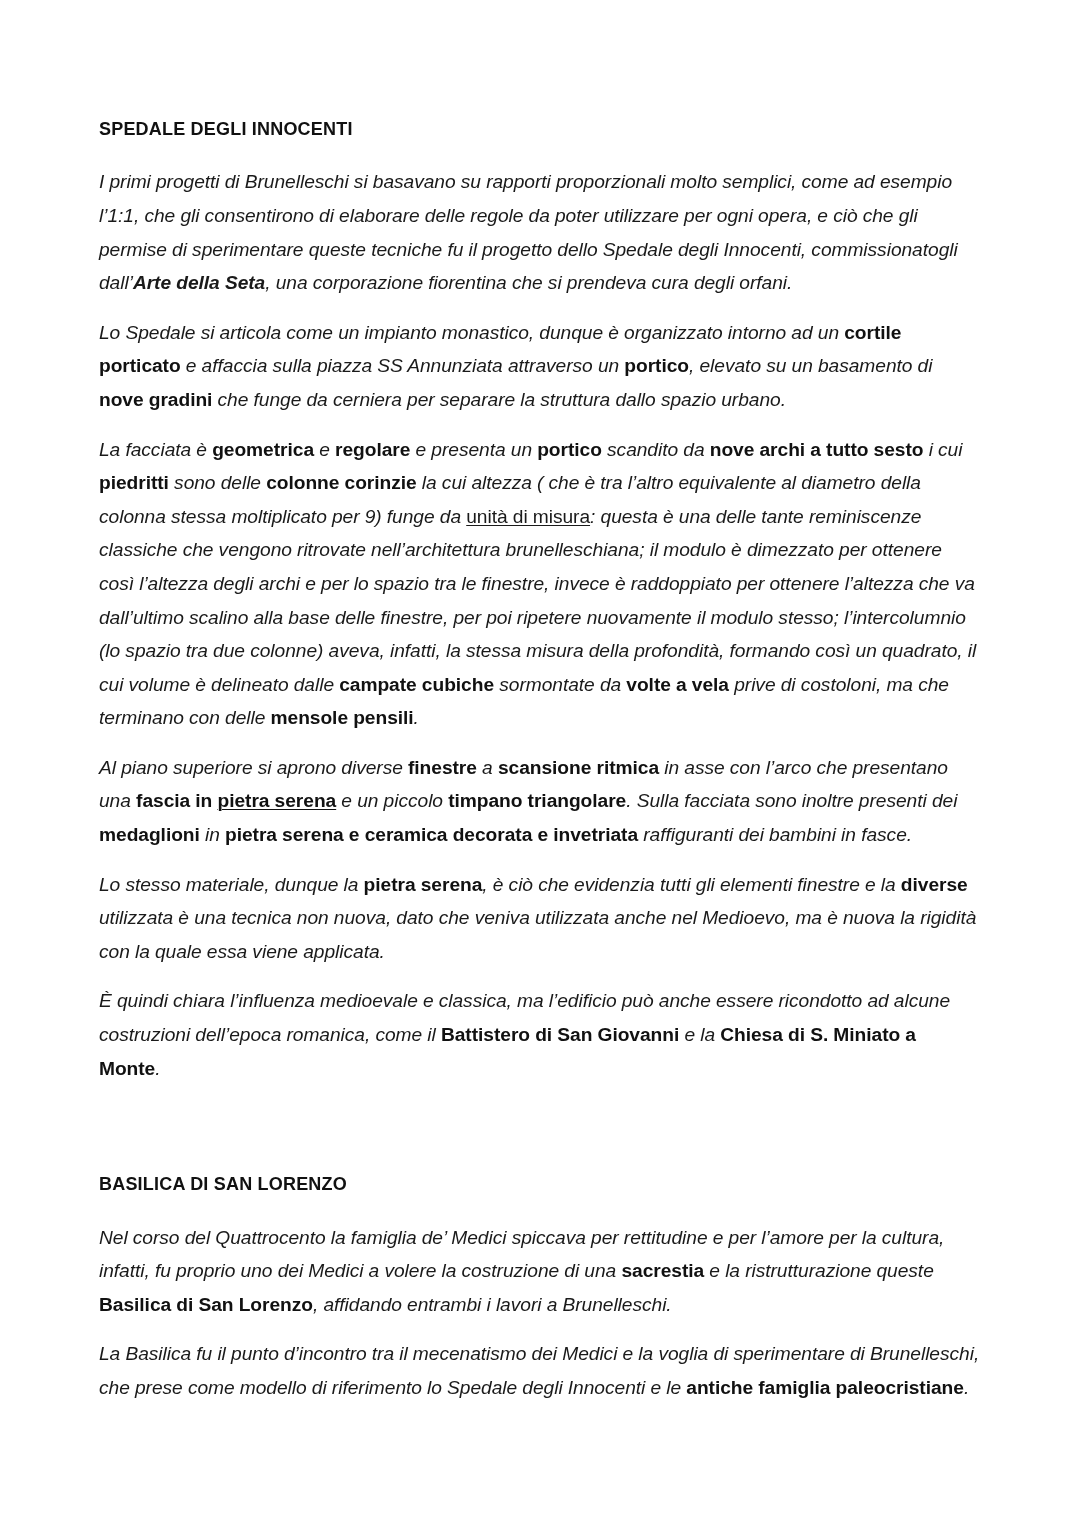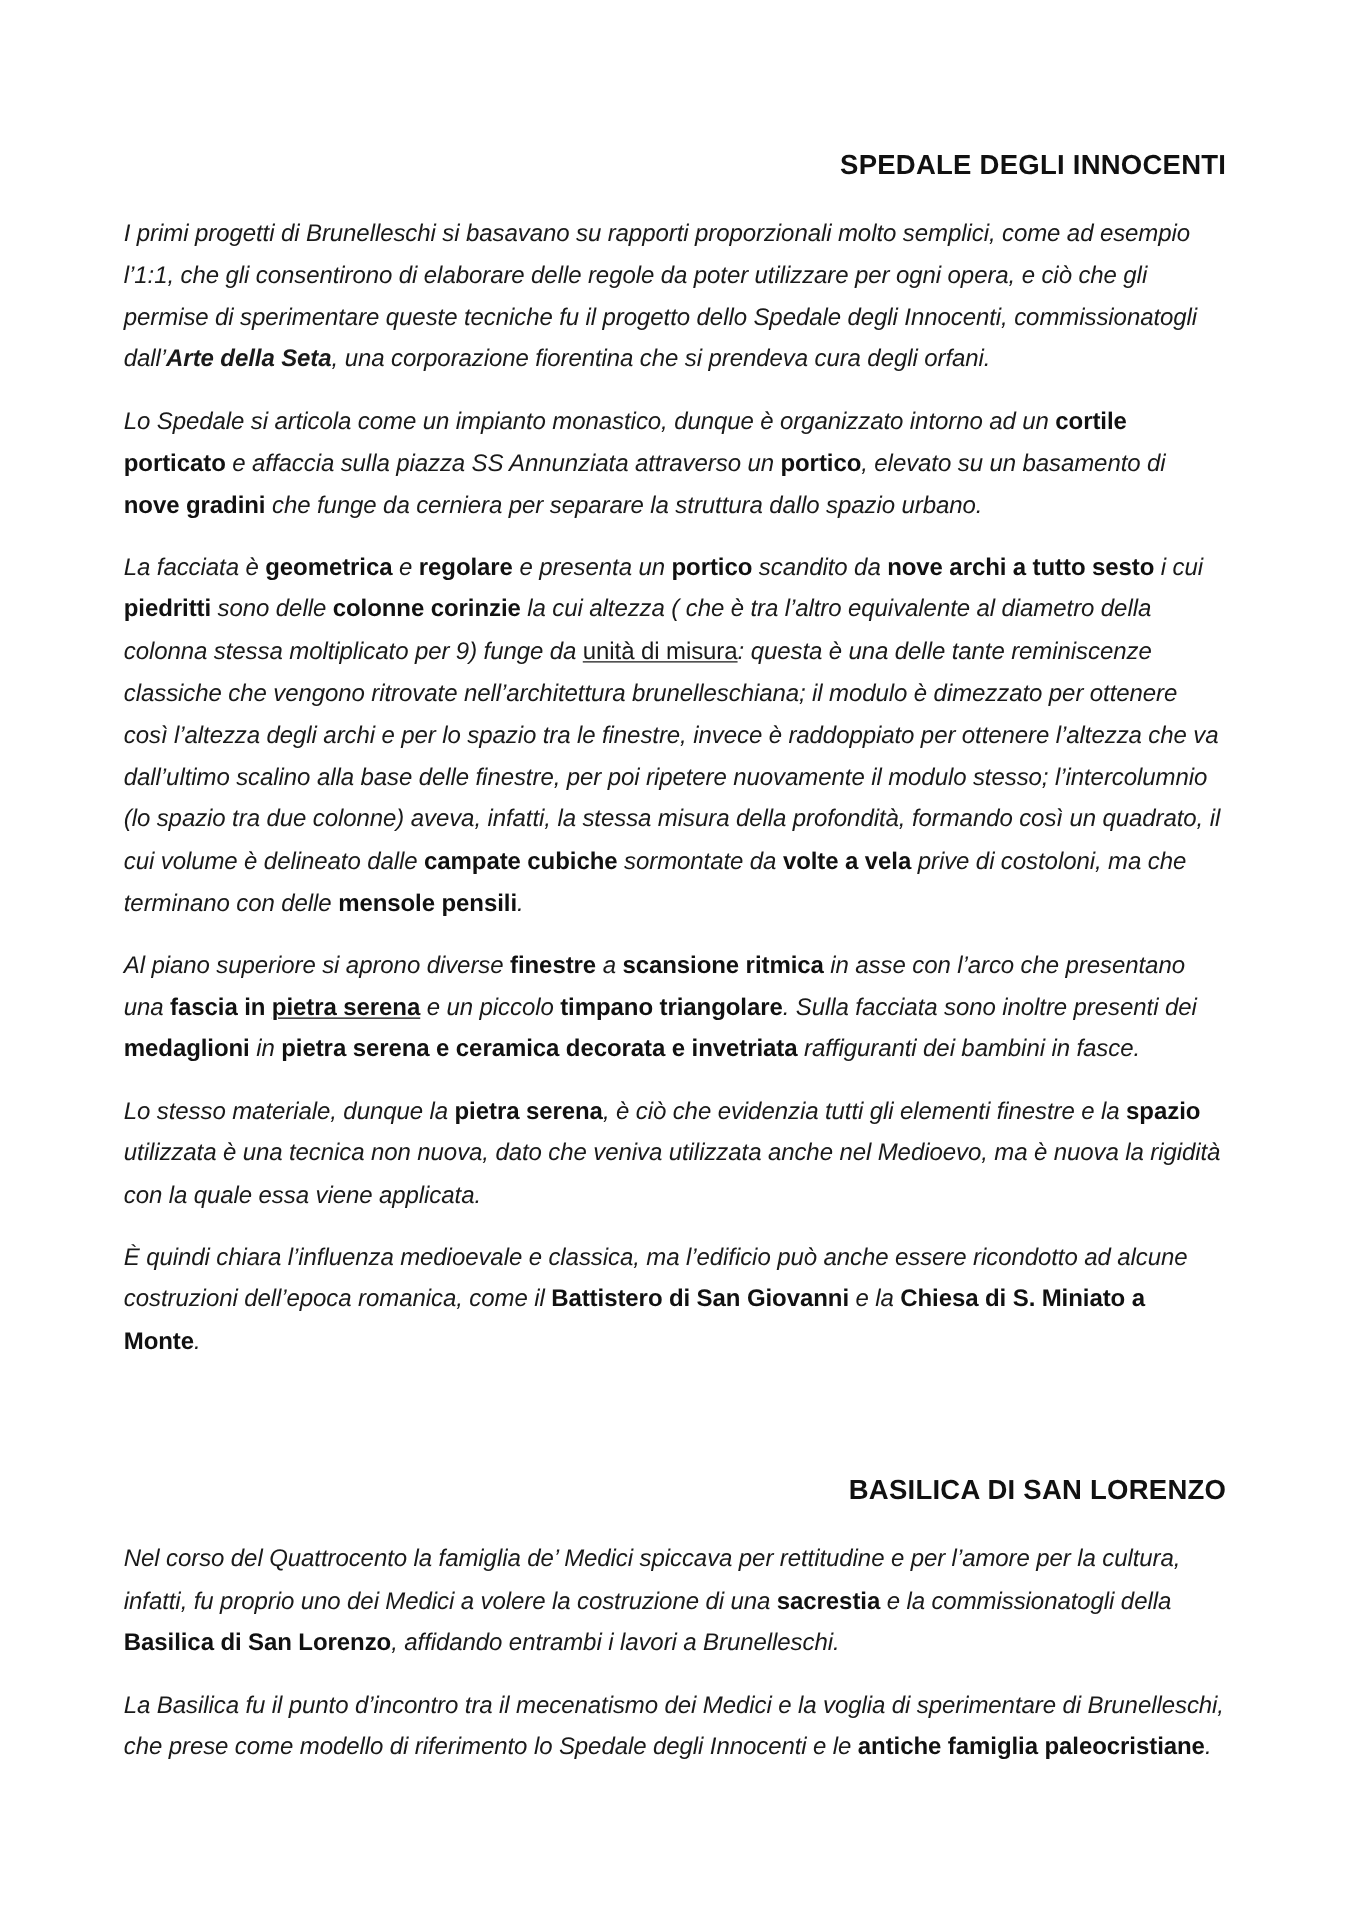--- a/index.html
+++ b/index.html
@@ -24,27 +24,26 @@
     padding: 0;
     overflow: hidden;
   }
   .doc-body {
     position: absolute;
     left: 99px;
     top: 118px;
     width: 882px;
   }
   h1.section-heading {
-    font-size: 22px;
+    font-size: 18px;
     font-weight: 700;
     letter-spacing: 0.2px;
     line-height: 1.3;
     margin: 0 0 24px 0;
     color: #111111;
-    text-align: right;
   }
   h1.section-heading.second {
     margin-top: 88px;
   }
   p.para {
     font-size: 19.2px;
     line-height: 33.6px;
     margin: 0 0 16px 0;
     color: #1a1a1a;
     text-align: left;
@@ -74,22 +73,22 @@
 
 <div class="page">
   <div class="doc-body">
 
     <h1 class="section-heading">SPEDALE DEGLI INNOCENTI</h1>
 
     <p class="para rich"><span>I primi progetti di Brunelleschi si basavano su rapporti proporzionali molto semplici, come ad esempio l’1:1, che gli consentirono di elaborare delle regole da poter utilizzare per ogni opera, e ciò che gli permise di sperimentare queste tecniche fu il progetto dello Spedale degli Innocenti, commissionatogli dall’</span><em>Arte della Seta</em><span>, una corporazione fiorentina che si prendeva cura degli orfani.</span></p>
     <p class="para rich"><span>Lo Spedale si articola come un impianto monastico, dunque è organizzato intorno ad un </span><strong>cortile porticato</strong><span> e affaccia sulla piazza SS Annunziata attraverso un </span><strong>portico</strong><span>, elevato su un basamento di </span><strong>nove gradini</strong><span> che funge da cerniera per separare la struttura dallo spazio urbano.</span></p>
     <p class="para rich"><span>La facciata è </span><strong>geometrica</strong><span> e </span><strong>regolare</strong><span> e presenta un </span><strong>portico</strong><span> scandito da </span><strong>nove archi a tutto sesto</strong><span> i cui </span><strong>piedritti</strong><span> sono delle </span><strong>colonne corinzie</strong><span> la cui altezza ( che è tra l’altro equivalente al diametro della colonna stessa moltiplicato per 9) funge da </span><u class="uline">unità di misura</u><span>: questa è una delle tante reminiscenze classiche che vengono ritrovate nell’architettura brunelleschiana; il modulo è dimezzato per ottenere così l’altezza degli archi e per lo spazio tra le finestre, invece è raddoppiato per ottenere l’altezza che va dall’ultimo scalino alla base delle finestre, per poi ripetere nuovamente il modulo stesso; l’intercolumnio (lo spazio tra due colonne) aveva, infatti, la stessa misura della profondità, formando così un quadrato, il cui volume è delineato dalle </span><strong>campate cubiche</strong><span> sormontate da </span><strong>volte a vela</strong><span> prive di costoloni, ma che terminano con delle </span><strong>mensole pensili</strong><span>.</span></p>
     <p class="para rich"><span>Al piano superiore si aprono diverse </span><strong>finestre</strong><span> a </span><strong>scansione ritmica</strong><span> in asse con l’arco che presentano una </span><strong>fascia in </strong><strong><u class="uline">pietra serena</u></strong><span> e un piccolo </span><strong>timpano triangolare</strong><span>. Sulla facciata sono inoltre presenti dei </span><strong>medaglioni</strong><span> in </span><strong>pietra serena e ceramica decorata e invetriata</strong><span> raffiguranti dei bambini in fasce.</span></p>
-    <p class="para rich"><span>Lo stesso materiale, dunque la </span><strong>pietra serena</strong><span>, è ciò che evidenzia tutti gli elementi finestre e la </span><strong>spazio</strong><span> utilizzata è una tecnica non nuova, dato che veniva utilizzata anche nel Medioevo, ma è nuova la rigidità con la quale essa viene applicata.</span></p>
+    <p class="para rich"><span>Lo stesso materiale, dunque la </span><strong>pietra serena</strong><span>, è ciò che evidenzia tutti gli elementi finestre e la </span><strong>diverse</strong><span> utilizzata è una tecnica non nuova, dato che veniva utilizzata anche nel Medioevo, ma è nuova la rigidità con la quale essa viene applicata.</span></p>
     <p class="para rich"><span>È quindi chiara l’influenza medioevale e classica, ma l’edificio può anche essere ricondotto ad alcune costruzioni dell’epoca romanica, come il </span><strong>Battistero di San Giovanni</strong><span> e la </span><strong>Chiesa di S. Miniato a Monte</strong><span>.</span></p>
 
     <h1 class="section-heading second">BASILICA DI SAN LORENZO</h1>
 
-    <p class="para rich"><span>Nel corso del Quattrocento la famiglia de’ Medici spiccava per rettitudine e per l’amore per la cultura, infatti, fu proprio uno dei Medici a volere la costruzione di una </span><strong>sacrestia</strong><span> e la commissionatogli della </span><strong>Basilica di San Lorenzo</strong><span>, affidando entrambi i lavori a Brunelleschi.</span></p>
+    <p class="para rich"><span>Nel corso del Quattrocento la famiglia de’ Medici spiccava per rettitudine e per l’amore per la cultura, infatti, fu proprio uno dei Medici a volere la costruzione di una </span><strong>sacrestia</strong><span> e la ristrutturazione queste </span><strong>Basilica di San Lorenzo</strong><span>, affidando entrambi i lavori a Brunelleschi.</span></p>
     <p class="para rich"><span>La Basilica fu il punto d’incontro tra il mecenatismo dei Medici e la voglia di sperimentare di Brunelleschi, che prese come modello di riferimento lo Spedale degli Innocenti e le </span><strong>antiche famiglia paleocristiane</strong><span>.</span></p>
 
   </div>
 </div>
 
 </body></html>

